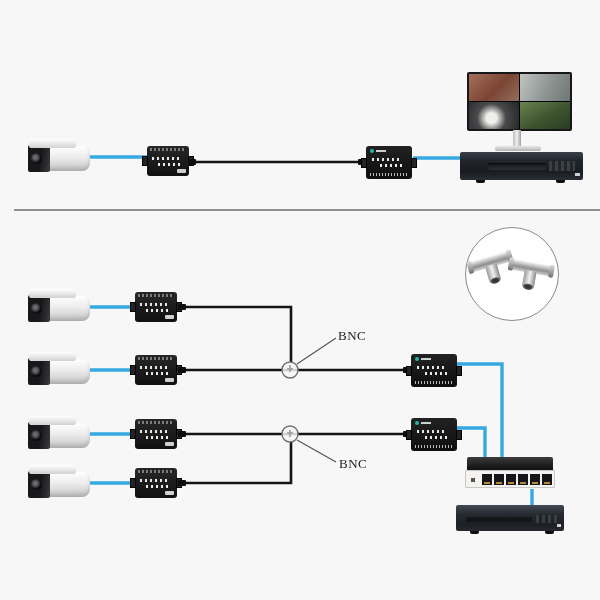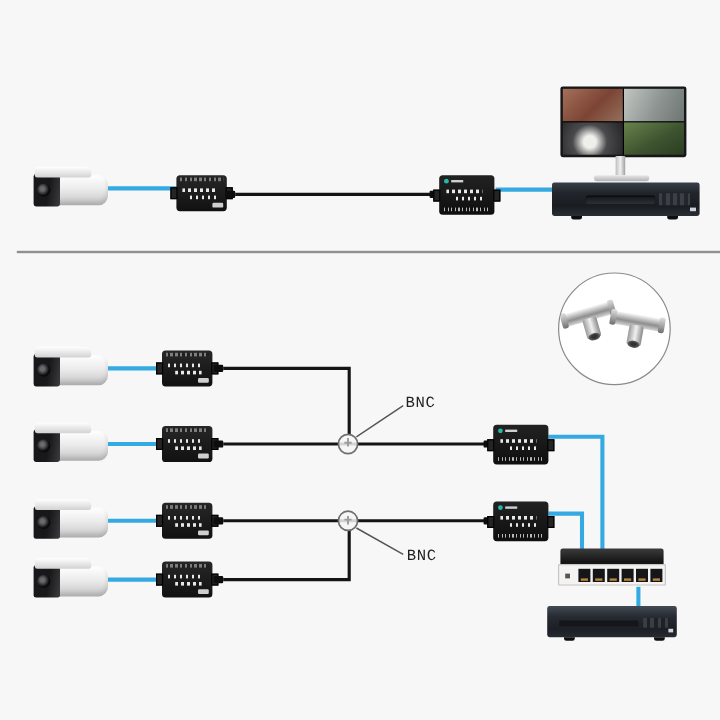--- a/index.html
+++ b/index.html
@@ -1,17 +1,17 @@
 <!DOCTYPE html>
 <html style="--bg: #f7f7f7; --blue: #35a9e1; --blk: #141414; --divider: #909090; --leader: #555555;"><head>
 <meta charset="utf-8">
 <style>
   html,body{margin:0;padding:0}
   .stage{position:relative;width:600px;height:600px;background:var(--bg,#f7f7f7);
-         overflow:hidden;font-family:Liberation Mono, monospace}
+         overflow:hidden;font-family:Liberation Serif, serif}
   .overlay{position:absolute;left:0;top:0;z-index:1}
   .blue{stroke:var(--blue,#35a9e1);stroke-width:3.4;fill:none}
   .blk{stroke:var(--blk,#141414);stroke-width:2.6;fill:none}
   .leader{stroke:var(--leader,#555);stroke-width:1.2;fill:none}
   .junction{fill:rgba(246,246,246,.85);stroke:#6f6f6f;stroke-width:1.4}
   .jmark{stroke:#9c9c9c;stroke-width:1.6;fill:none}
 
   .divider{position:absolute;left:14px;top:209px;width:586px;height:2px;
            background:var(--divider,#909090);z-index:1}
 

